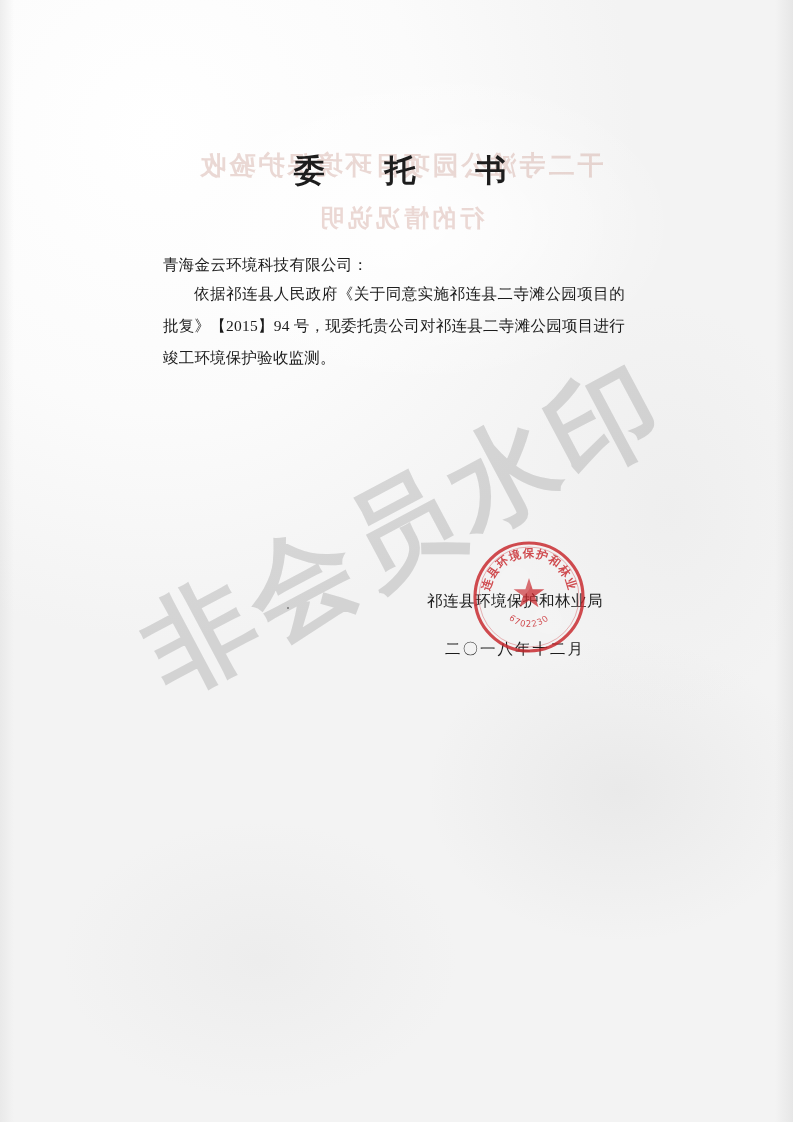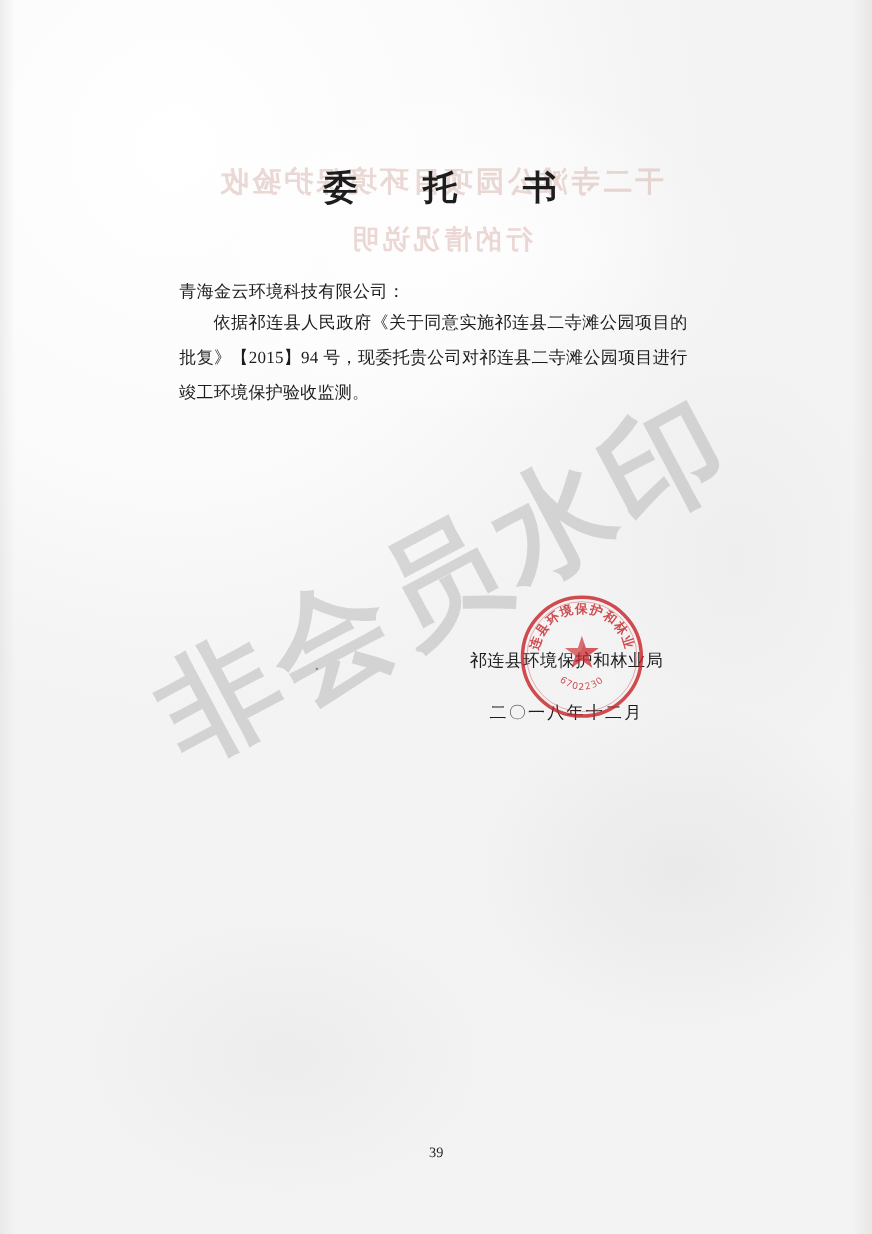--- a/index.html
+++ b/index.html
@@ -236,15 +236,14 @@
         <polygon points="59,40 62.6,51.2 74.4,51.2 64.9,58.1 68.5,69.3 59,62.4 49.5,69.3 53.1,58.1 43.6,51.2 55.4,51.2" fill="#c8262b" opacity="0.9"></polygon>
       </g>
 
       <circle cx="45" cy="44" r="16" fill="#ffffff" opacity="0.12"></circle>
       <circle cx="78" cy="82" r="14" fill="#ffffff" opacity="0.10"></circle>
     </svg>
   </div>
 
   <div id="watermark">非会员水印</div>
 
-  <div id="page-number">39</div>
 
 </div>
 
 </body></html>

